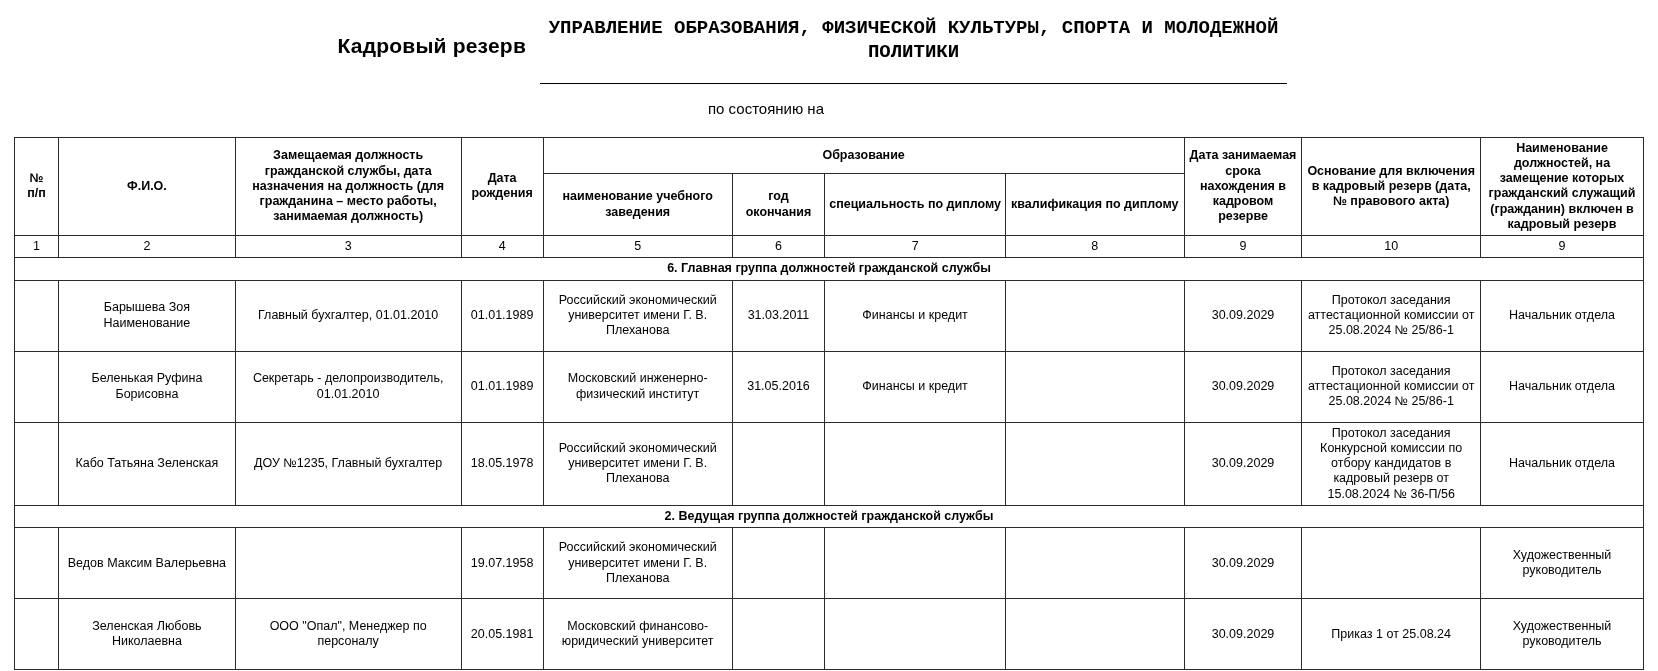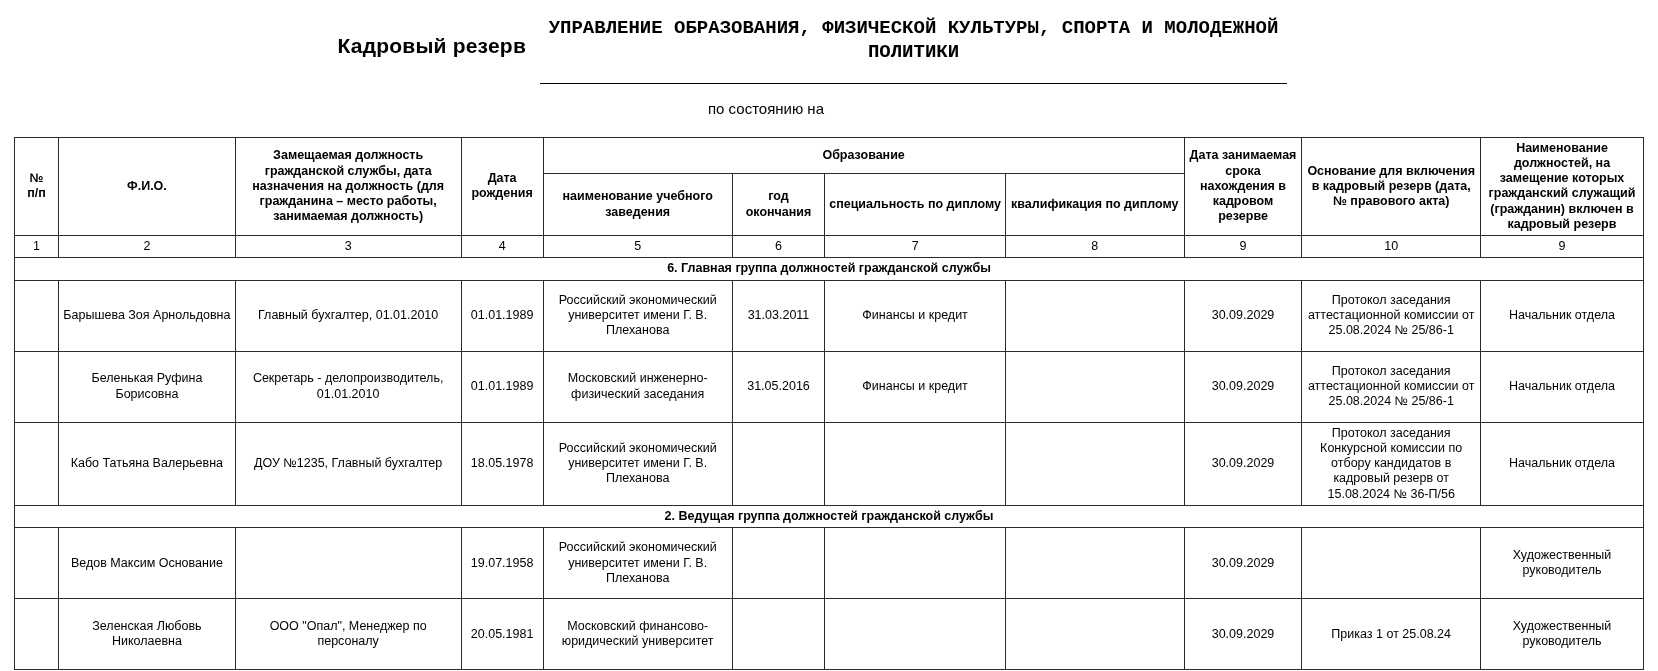--- a/index.html
+++ b/index.html
@@ -199,67 +199,67 @@
         </tr>
       </thead>
       <tbody>
 
         <tr class="group-row">
           <td colspan="11">6. Главная группа должностей гражданской службы</td>
         </tr>
 
         <tr class="data-row">
           <td></td>
-          <td>Барышева Зоя Арнольдовна</td>
+          <td>Барышева Зоя Наименование</td>
           <td>Главный бухгалтер, 01.01.2010</td>
           <td>01.01.1989</td>
           <td>Российский экономический университет имени Г. В. Плеханова</td>
           <td>31.03.2011</td>
           <td>Финансы и кредит</td>
           <td></td>
           <td>30.09.2029</td>
           <td>Протокол заседания аттестационной комиссии от 25.08.2024 № 25/86-1</td>
           <td>Начальник отдела</td>
         </tr>
 
         <tr class="data-row">
           <td></td>
           <td>Беленькая Руфина Борисовна</td>
           <td>Секретарь - делопроизводитель, 01.01.2010</td>
           <td>01.01.1989</td>
-          <td>Московский инженерно-физический заседания</td>
+          <td>Московский инженерно-физический институт</td>
           <td>31.05.2016</td>
           <td>Финансы и кредит</td>
           <td></td>
           <td>30.09.2029</td>
           <td>Протокол заседания аттестационной комиссии от 25.08.2024 № 25/86-1</td>
           <td>Начальник отдела</td>
         </tr>
 
         <tr class="data-row">
           <td></td>
-          <td>Кабо Татьяна Валерьевна</td>
+          <td>Кабо Татьяна Зеленская</td>
           <td>ДОУ №1235, Главный бухгалтер</td>
           <td>18.05.1978</td>
           <td>Российский экономический университет имени Г. В. Плеханова</td>
           <td></td>
           <td></td>
           <td></td>
           <td>30.09.2029</td>
           <td>Протокол заседания Конкурсной комиссии по отбору кандидатов в кадровый резерв от 15.08.2024 № 36-П/56</td>
           <td>Начальник отдела</td>
         </tr>
 
         <tr class="group-row">
           <td colspan="11">2. Ведущая группа должностей гражданской службы</td>
         </tr>
 
         <tr class="data-row">
           <td></td>
-          <td>Ведов Максим Основание</td>
+          <td>Ведов Максим Валерьевна</td>
           <td></td>
           <td>19.07.1958</td>
           <td>Российский экономический университет имени Г. В. Плеханова</td>
           <td></td>
           <td></td>
           <td></td>
           <td>30.09.2029</td>
           <td></td>
           <td>Художественный руководитель</td>
         </tr>

